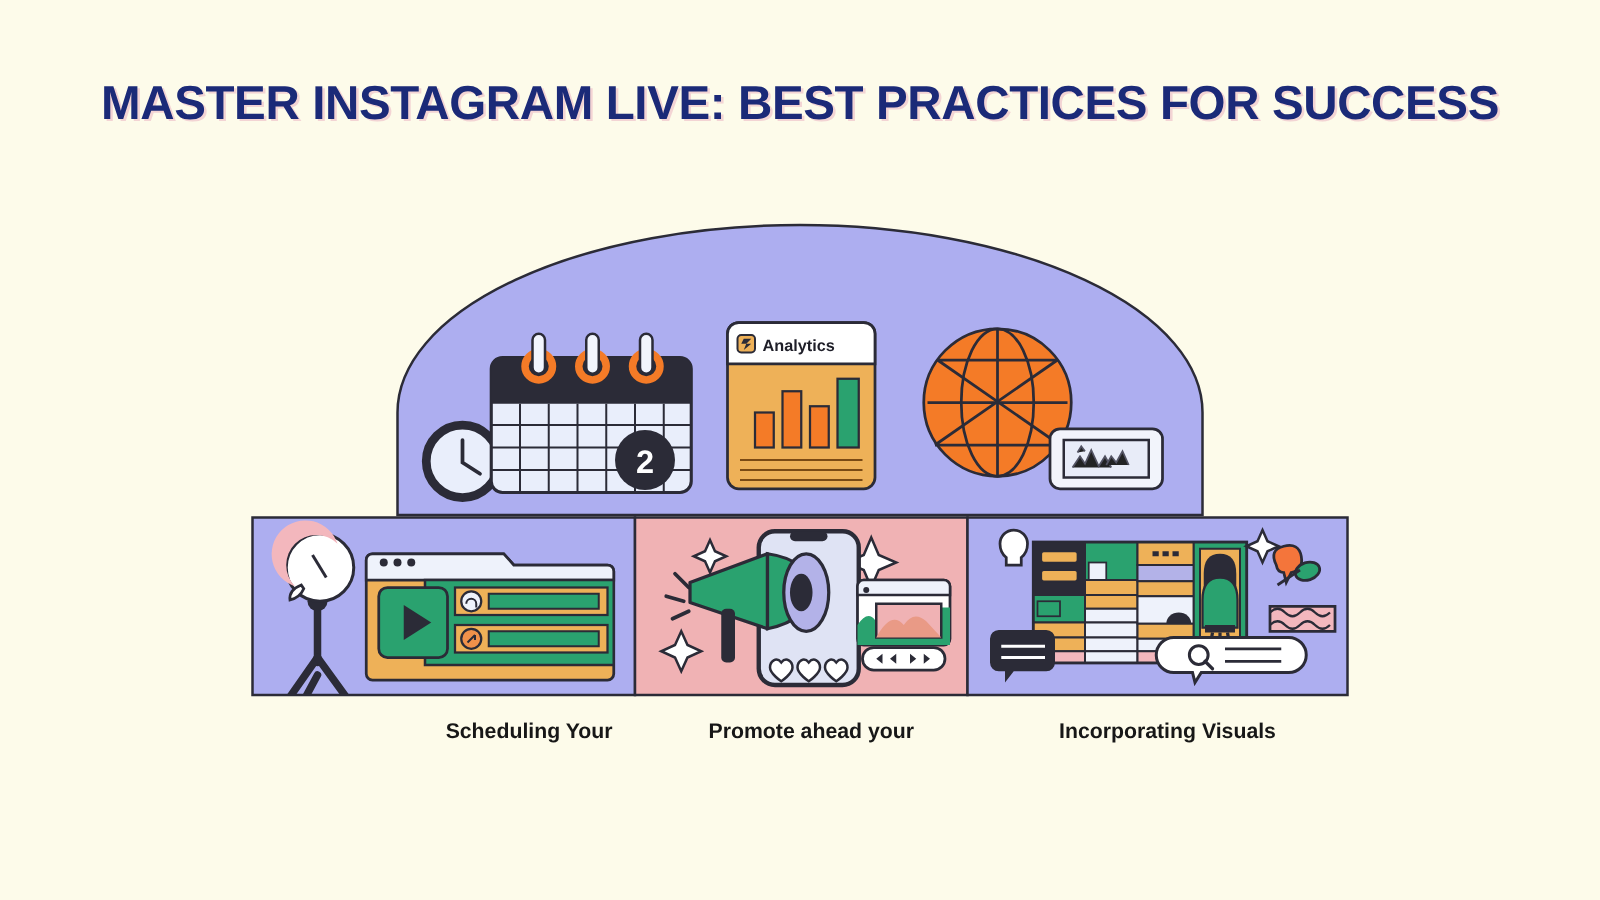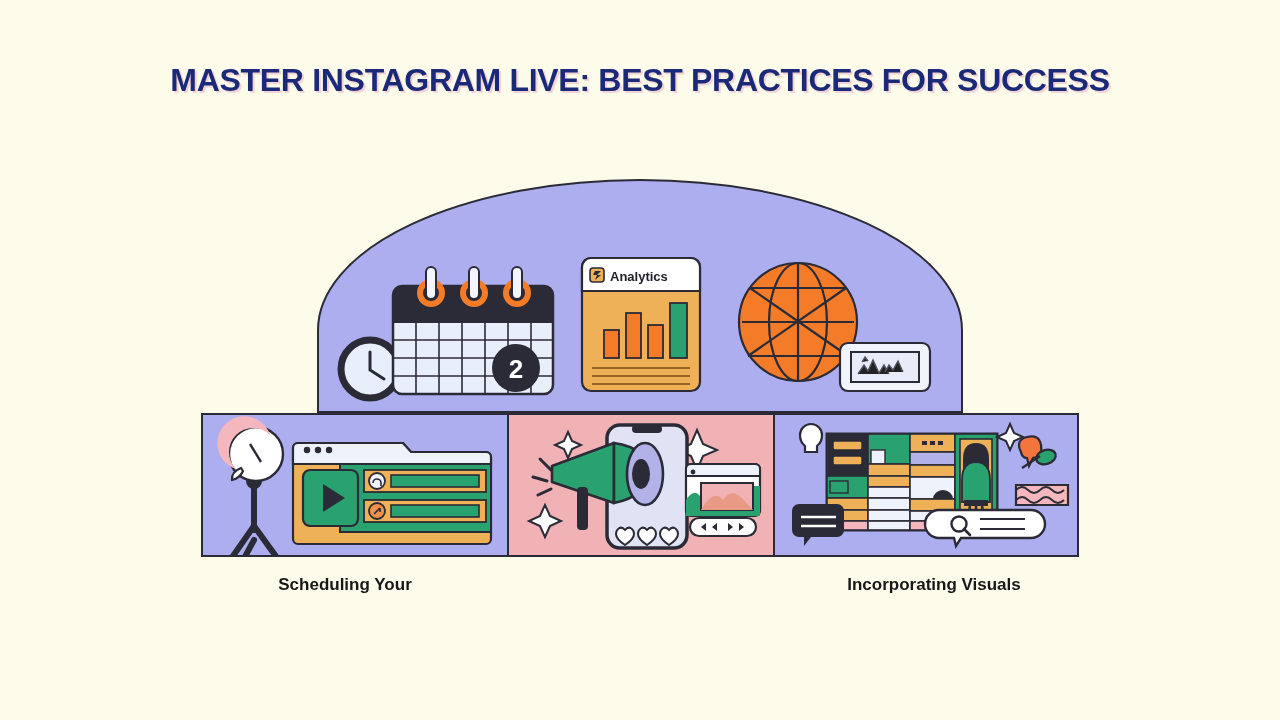--- a/index.html
+++ b/index.html
@@ -8,21 +8,21 @@
     background:#fdfbea;
     font-family:"Liberation Sans", sans-serif;
     position:relative;
   }
   #stage { position:relative; width:1280px; height:720px; }
 
   
   #title {
     position:absolute; top:62px; left:0; width:1280px;
     text-align:center;
-    font-size:32px;
+    font-size:38px;
     font-weight:bold;
     letter-spacing:-0.3px;
     color:#1b2a78;
     text-shadow:2px 2px 0 #f3d4d4;
     font-family:"Liberation Sans", sans-serif;
     white-space:nowrap;
   }
 
   
   #illo { position:absolute; left:0; top:0; width:1280px; height:720px; }
@@ -30,21 +30,21 @@
   
   .caption {
     position:absolute;
     text-align:center;
     font-size:17px;
     font-weight:bold;
     color:#171717;
     line-height:26px;
     font-family:"Liberation Sans", sans-serif;
   }
-  #cap0 { left:200px; top:572px; width:290px; }
+  #cap0 { left:200px; top:572px; width:290px;text-align:right; }
   #cap1 { left:508px; top:572px; width:282px; }
   #cap2 { left:790px; top:572px; width:288px; }
 </style>
 </head>
 <body>
 
 <div id="stage">
 
   <div id="title">MASTER INSTAGRAM LIVE: BEST PRACTICES FOR SUCCESS</div>
 
@@ -326,18 +326,19 @@
             </g>
         </g>
       </g>
     </g>
   </svg>
 
   <div class="caption" id="cap0">
     <div>Scheduling Your</div>
   </div>
   <div class="caption" id="cap1">
+    <div>Promote ahead your</div>
   </div>
   <div class="caption" id="cap2">
     <div>Incorporating Visuals</div>
   </div>
 
 </div>
 
 </body></html>

